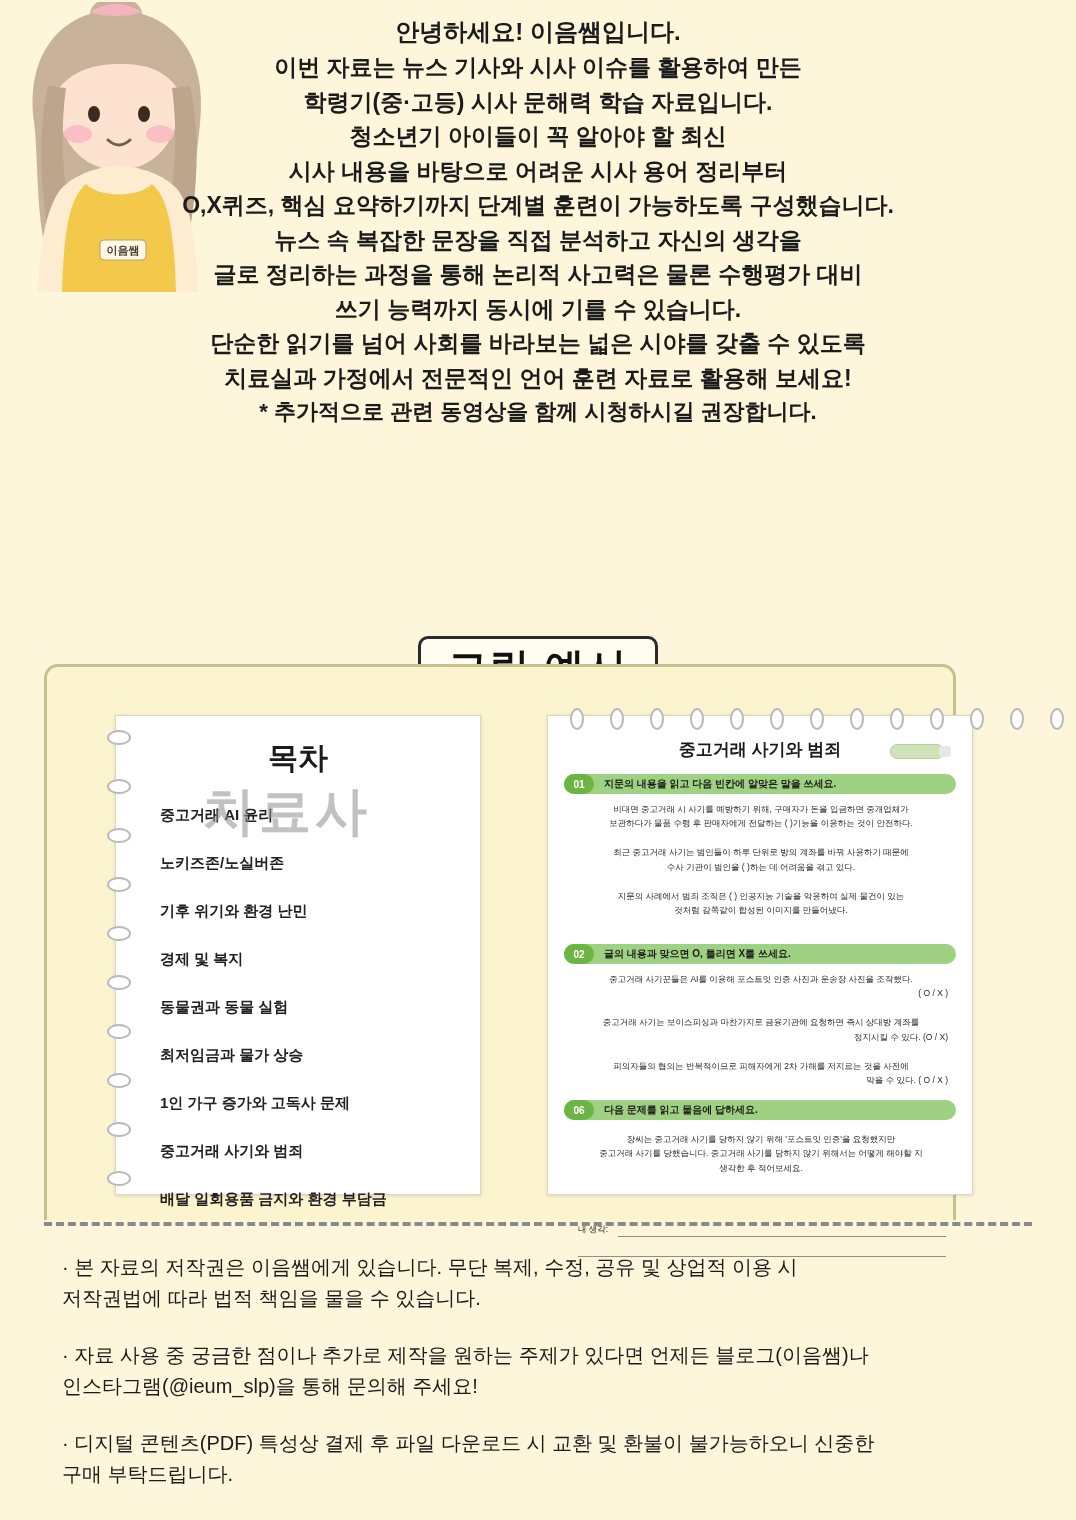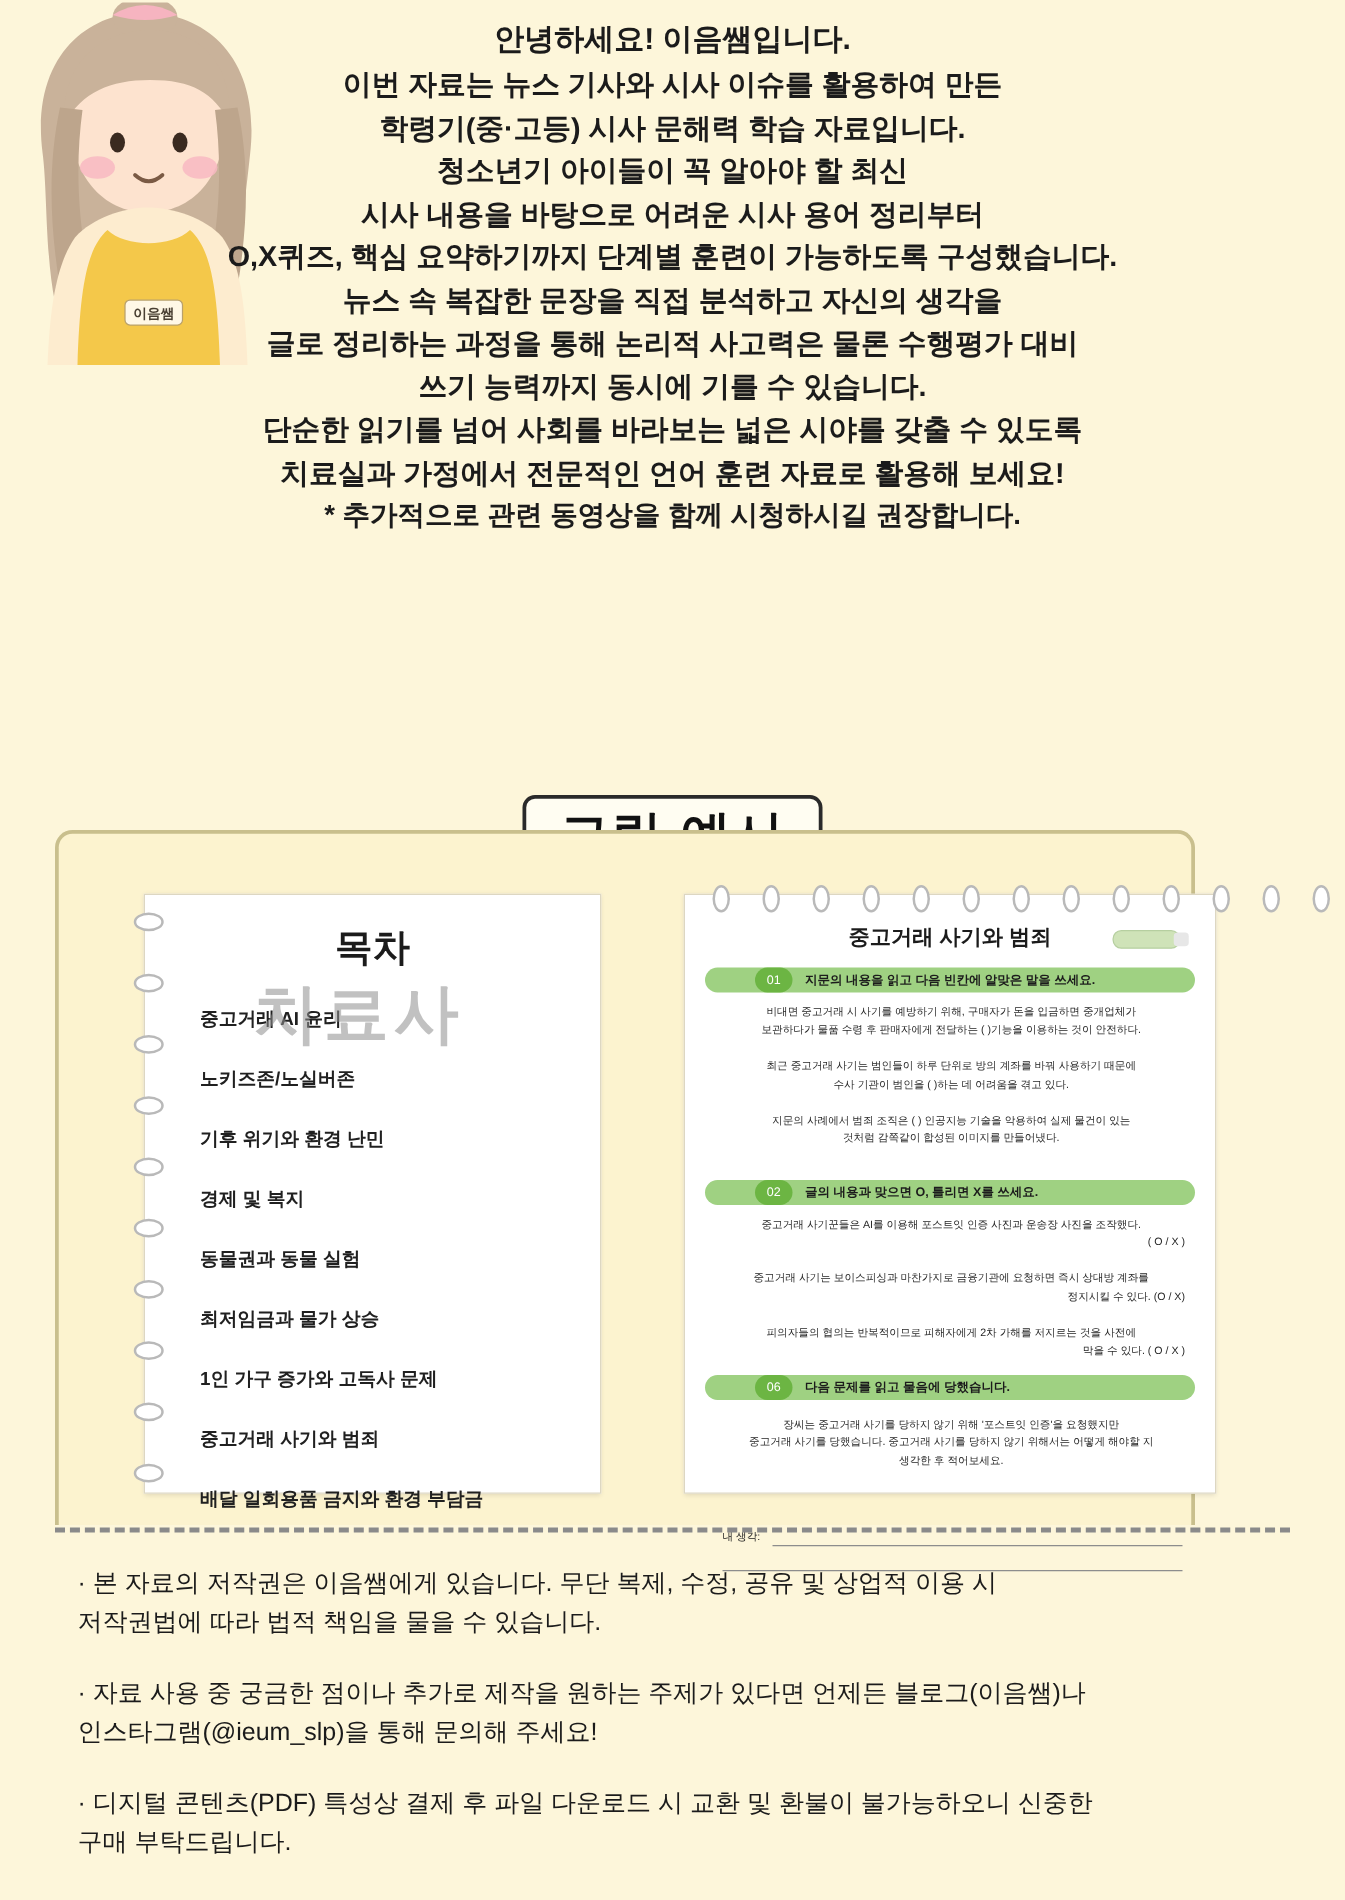--- a/index.html
+++ b/index.html
@@ -209,26 +209,25 @@
     display: flex;
     align-items: center;
   }
   .q-num {
     width: 30px;
     height: 20px;
     background: #6cb543;
     border-radius: 10px;
     color: #fff;
     font-size: 10px;
-    font-weight: normal;
+    font-weight: bold;
     display: flex;
     align-items: center;
     justify-content: center;
     flex: 0 0 auto;
-    margin-left: 40px;
   }
   .q-label {
     font-size: 10px;
     font-weight: bold;
     padding-left: 10px;
     color: #1c1c1c;
   }
   .ws-body {
     position: absolute;
     left: 26px;
@@ -446,21 +445,21 @@
       <span class="ln">&nbsp;</span>
       <span class="ln">중고거래 사기는 보이스피싱과 마찬가지로 금융기관에 요청하면 즉시 상대방 계좌를</span>
       <span class="ln" style="text-align:right;display:block;">정지시킬 수 있다. (O / X)</span>
       <span class="ln">&nbsp;</span>
       <span class="ln">피의자들의 협의는 반복적이므로 피해자에게 2차 가해를 저지르는 것을 사전에</span>
       <span class="ln" style="text-align:right;display:block;">막을 수 있다. ( O / X )</span>
     </div>
 
     <div class="q-head" style="top:384px;">
       <div class="q-num">06</div>
-      <div class="q-label">다음 문제를 읽고 물음에 당했습니다.</div>
+      <div class="q-label">다음 문제를 읽고 물음에 답하세요.</div>
     </div>
     <div class="ws-body" style="top:416px;">
       <span class="ln">장씨는 중고거래 사기를 당하지 않기 위해 '포스트잇 인증'을 요청했지만</span>
       <span class="ln">중고거래 사기를 당했습니다. 중고거래 사기를 당하지 않기 위해서는 어떻게 해야할 지</span>
       <span class="ln">생각한 후 적어보세요.</span>
     </div>
 
     <div class="ans-lines" style="top:460px; height:40px;">
       <div class="ans-label">내 생각:</div>
       <div class="ln-rule" style="top:12px;"></div>

